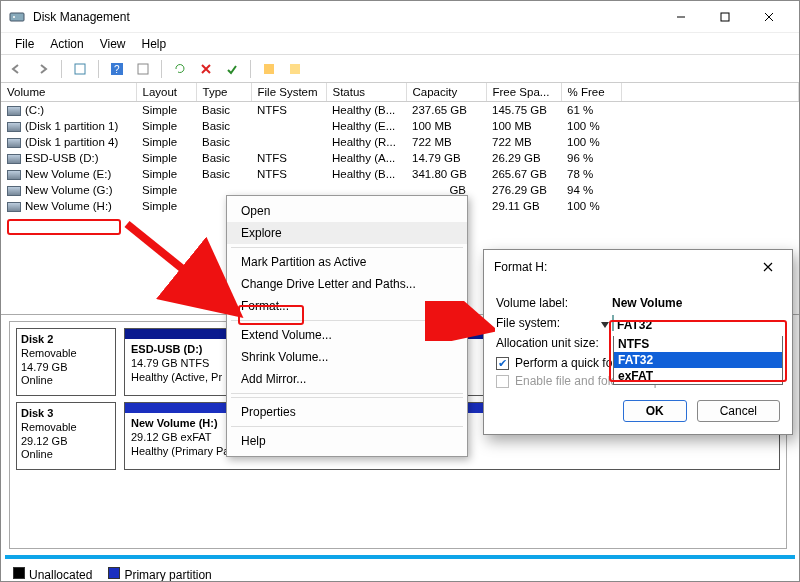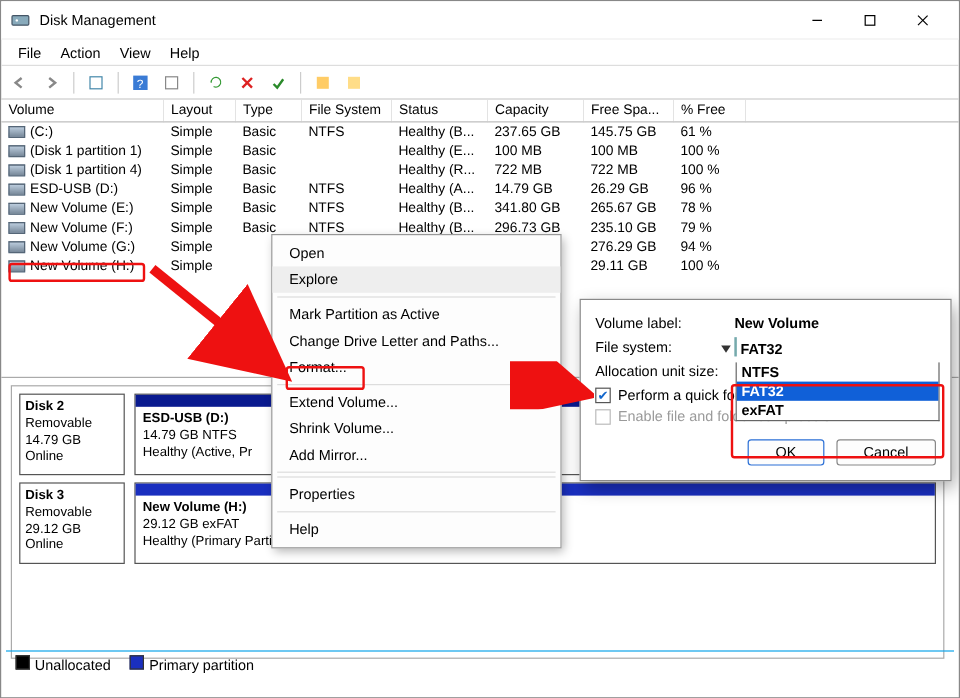--- a/index.html
+++ b/index.html
@@ -32,28 +32,28 @@
   th { text-align:left; font-weight:normal; background:#fff; border-right:1px solid #ddd; border-bottom:1px solid #ccc; padding:3px 6px; position:relative;}
   td { padding:2px 6px; white-space:nowrap; }
   .vicon { display:inline-block; width:14px; height:10px; background:linear-gradient(#bcd,#789); border:1px solid #567; margin-right:4px; vertical-align:middle;}
 
   
   .redbox { position:absolute; border:2.5px solid #e11; border-radius:3px; pointer-events:none; }
 
   
   .diskpanel { position:absolute; left:8px; right:12px; bottom:32px; top:320px; border:1px solid #aaa; background:#fff; overflow:hidden; }
   .diskrow { margin:6px; display:flex; gap:8px; height:68px; }
-  .diskhead { width:88px; border:1px solid #555; background:#fff; padding:4px; font-size:11px; line-height:1.25;}
+  .diskhead { width:100px; border:1px solid #555; background:#fff; padding:4px; font-size:11px; line-height:1.25;}
   .partition { flex:1; border:1px solid #555; background:#fff; position:relative; padding:4px 6px; font-size:11px; line-height:1.25;}
   .partition .bluebar { position:absolute; left:0; right:0; top:0; height:10px; background:#1a2fbf; }
   .partition .txt { margin-top:10px; }
   .diskrow:first-child .partition .bluebar { background:#0a1a8f; }
 
   
-  .legend { position:absolute; left:4px; right:4px; bottom:2px; height:24px; display:flex; align-items:flex-end; gap:16px; padding:18px 8px; border-top:1px solid #0ea5e9;}
+  .legend { position:absolute; left:4px; right:4px; bottom:2px; height:24px; display:flex; align-items:flex-start; gap:16px; padding:8px 8px; border-top:4px solid #0ea5e9;}
   .swatch { width:12px; height:12px; display:inline-block; margin-right:4px; border:1px solid #333; }
 
   
   .ctxmenu { position:absolute; left:225px; top:194px; width:242px; background:#fdfdfd; border:1px solid #999; box-shadow:2px 3px 8px rgba(0,0,0,.3); padding:4px 0; }
   .ctxitem { padding:4px 14px; font-size:12px; color:#000; }
   .ctxitem.disabled { color:#000000; }
   .ctxsep { height:1px; background:#ddd; margin:3px 4px;}
   .ctxitem.hover { background:#eee; }
 
   
@@ -71,21 +71,21 @@
   .combo .arrow { position:absolute; right:4px; top:6px; width:0; height:0; border-left:4px solid transparent; border-right:4px solid transparent; border-top:6px solid #333;}
   .droplist { position:absolute; left:0; top:20px; width:170px; border:1px solid #666; border-top:none; background:#fff;}
   .dopt { padding:1px 4px; font-size:12px;}
   .dopt.hl { background:#1060d8; color:#fff; }
   .chk { display:flex; align-items:center; gap:6px; margin:4px 0;}
   .chkbox { width:13px; height:13px; border:1px solid #555; background:#fff; display:flex; align-items:center; justify-content:center; color:#16c; font-size:11px;}
   .chk.disabled { color:#9a9a9a; }
   .chk.disabled .chkbox { border-color:#bbb;}
   .dlgbtns { display:flex; justify-content:flex-end; gap:10px; margin-top:12px; }
   .btn { border:1px solid #888; padding:3px 22px; background:#fdfdfd; border-radius:3px; font-size:12px; cursor:pointer;}
-  .btn.primary { border-color:#2a6fd6; }
+  .btn.primary { border-color:#2a6fd6;font-weight:bold; }
 
   
   .arrow-red { position:absolute; pointer-events:none; }
 </style>
 </head>
 <body>
 
 <div class="app">
 
   <div class="titlebar">
@@ -245,31 +245,20 @@
             <td>Simple</td>
             <td>Basic</td>
             <td>NTFS</td>
             <td>Healthy (B...</td>
             <td>341.80 GB</td>
             <td>265.67 GB</td>
             <td>78 %</td>
             <td></td>
           </tr>
           <tr class="row">
-            <td><span class="vicon"></span>New Volume (F:)</td>
-            <td>Simple</td>
-            <td>Basic</td>
-            <td>NTFS</td>
-            <td>Healthy (B...</td>
-            <td>296.73 GB</td>
-            <td>235.10 GB</td>
-            <td>79 %</td>
-            <td></td>
-          </tr>
-          <tr class="row">
             <td><span class="vicon"></span>New Volume (G:)</td>
             <td>Simple</td>
             <td></td>
             <td></td>
             <td></td>
             <td style="text-align:right;padding-right:20px">GB</td>
             <td>276.29 GB</td>
             <td>94 %</td>
             <td></td>
           </tr>
@@ -340,20 +329,29 @@
     <div class="ctxitem disabled">Shrink Volume...</div>
     <div class="ctxitem disabled">Add Mirror...</div>
     <div class="ctxsep"></div>
     <div class="ctxsep"></div>
     <div class="ctxitem">Properties</div>
     <div class="ctxsep"></div>
     <div class="ctxitem">Help</div>
   </div>
 
   <div class="dialog">
+    <div class="dtitle">
+      <span>Format H:</span>
+      <span class="spacer"></span>
+      <div class="dclose">
+          <svg width="10" height="10">
+            <path d="M1 1 L9 9 M9 1 L1 9" stroke="#000" stroke-width="1.2"></path>
+          </svg>
+        </div>
+    </div>
     <div class="body">
       <div class="frow">
         <span class="lab">Volume label:</span>
         <span class="val textval">New Volume</span>
       </div>
       <div class="frow">
         <span class="lab">File system:</span>
         <span class="val">
           <span class="combo">
             <span class="sel">FAT32</span>

